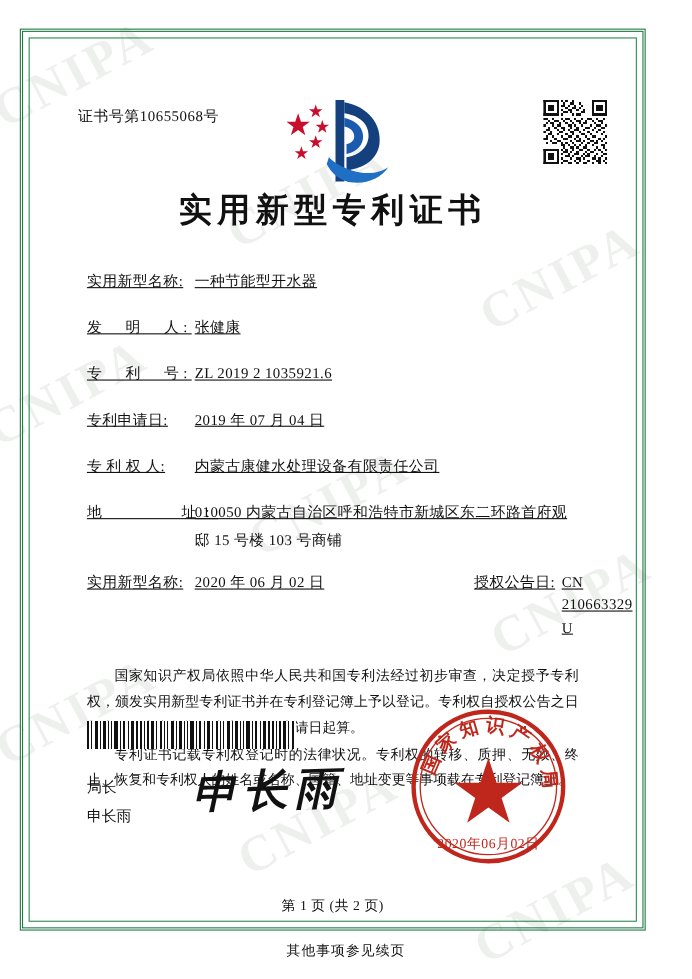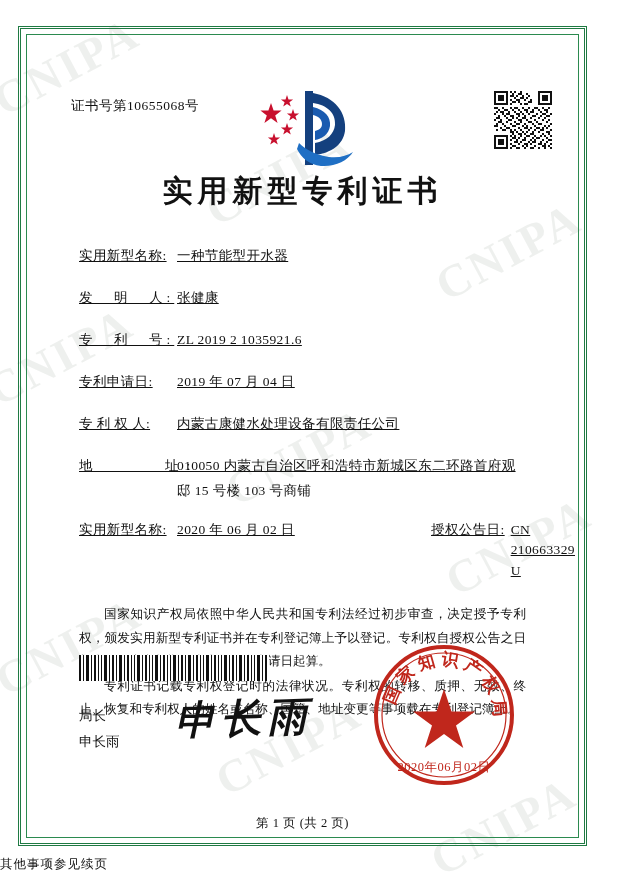--- a/index.html
+++ b/index.html
@@ -241,20 +241,21 @@
     font-family: "Liberation Serif", serif;
     font-size: 12.5px;
     color: #111;
     letter-spacing: 0.5px;
   }
   .footer-note {
     position: absolute;
     left: 0;
     right: 0;
     top: 856px;
+    text-align: center;
     font-family: "Liberation Serif", serif;
     font-size: 12.5px;
     color: #111;
     letter-spacing: 1px;
     z-index: 2;
   }
 </style>
 </head>
 <body>
 

